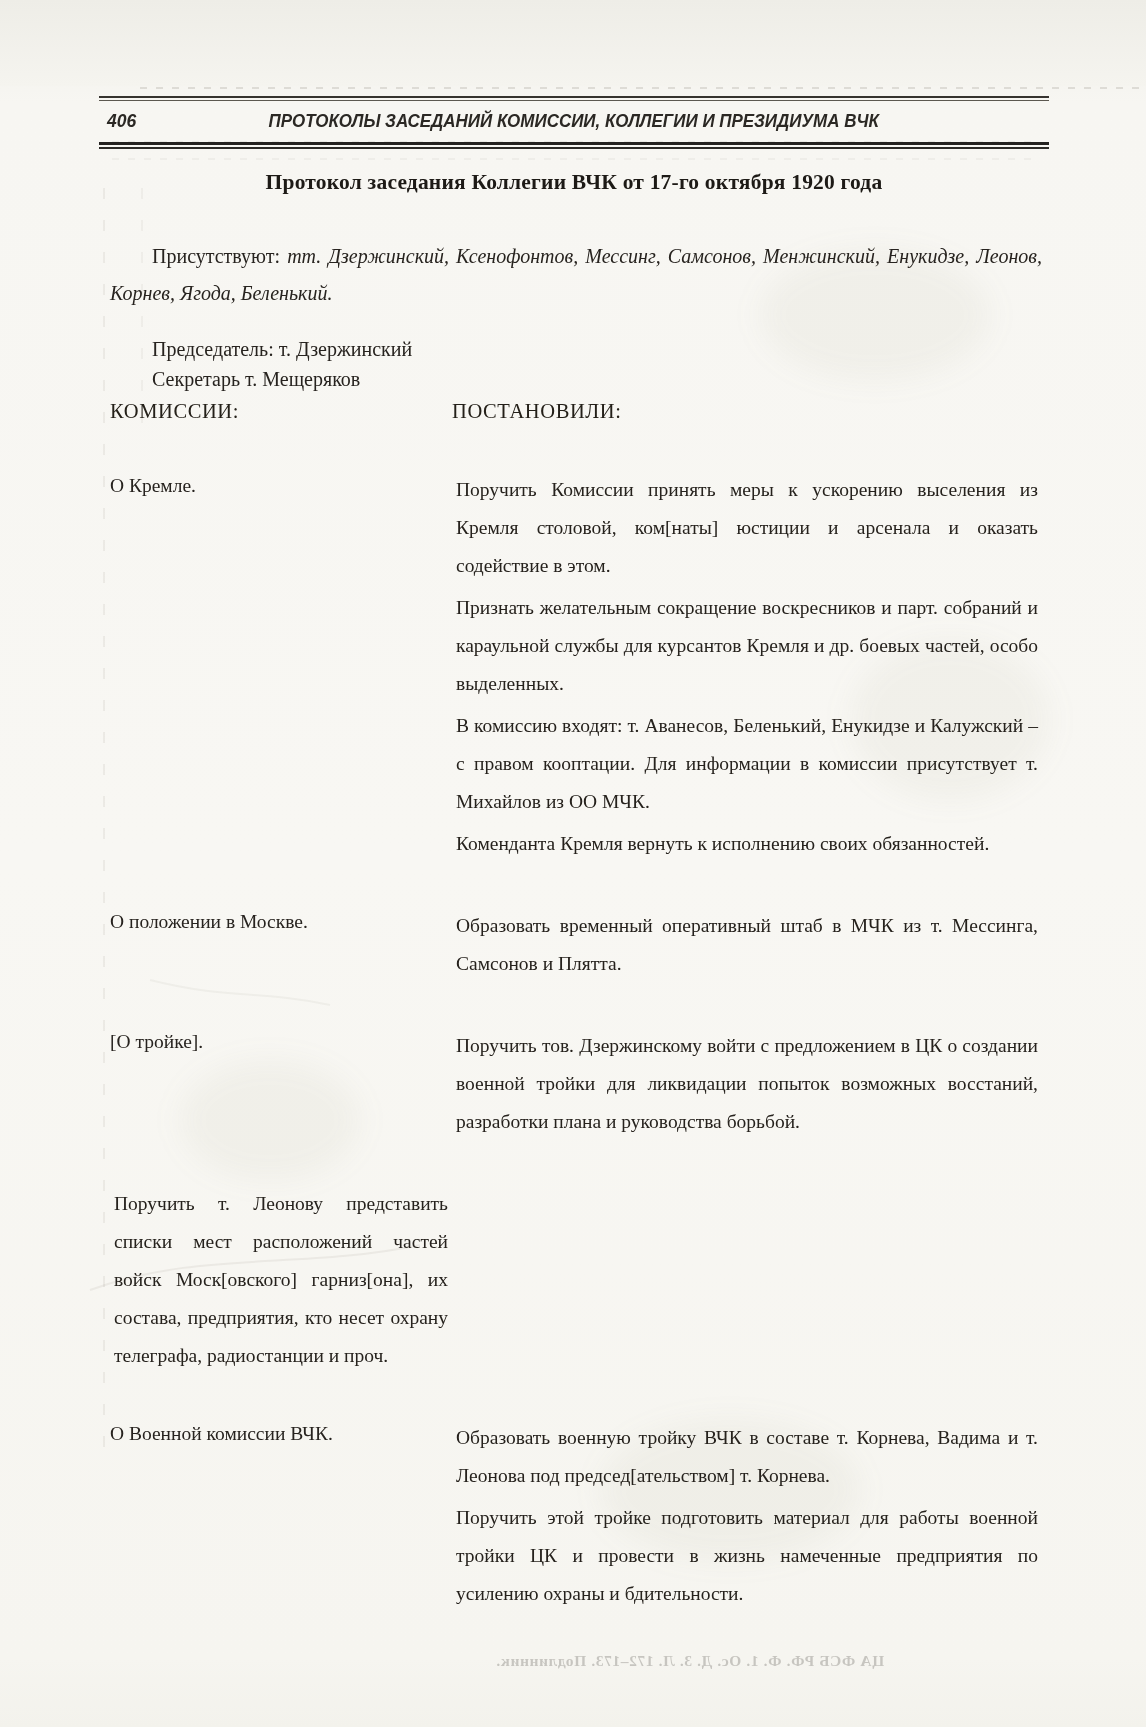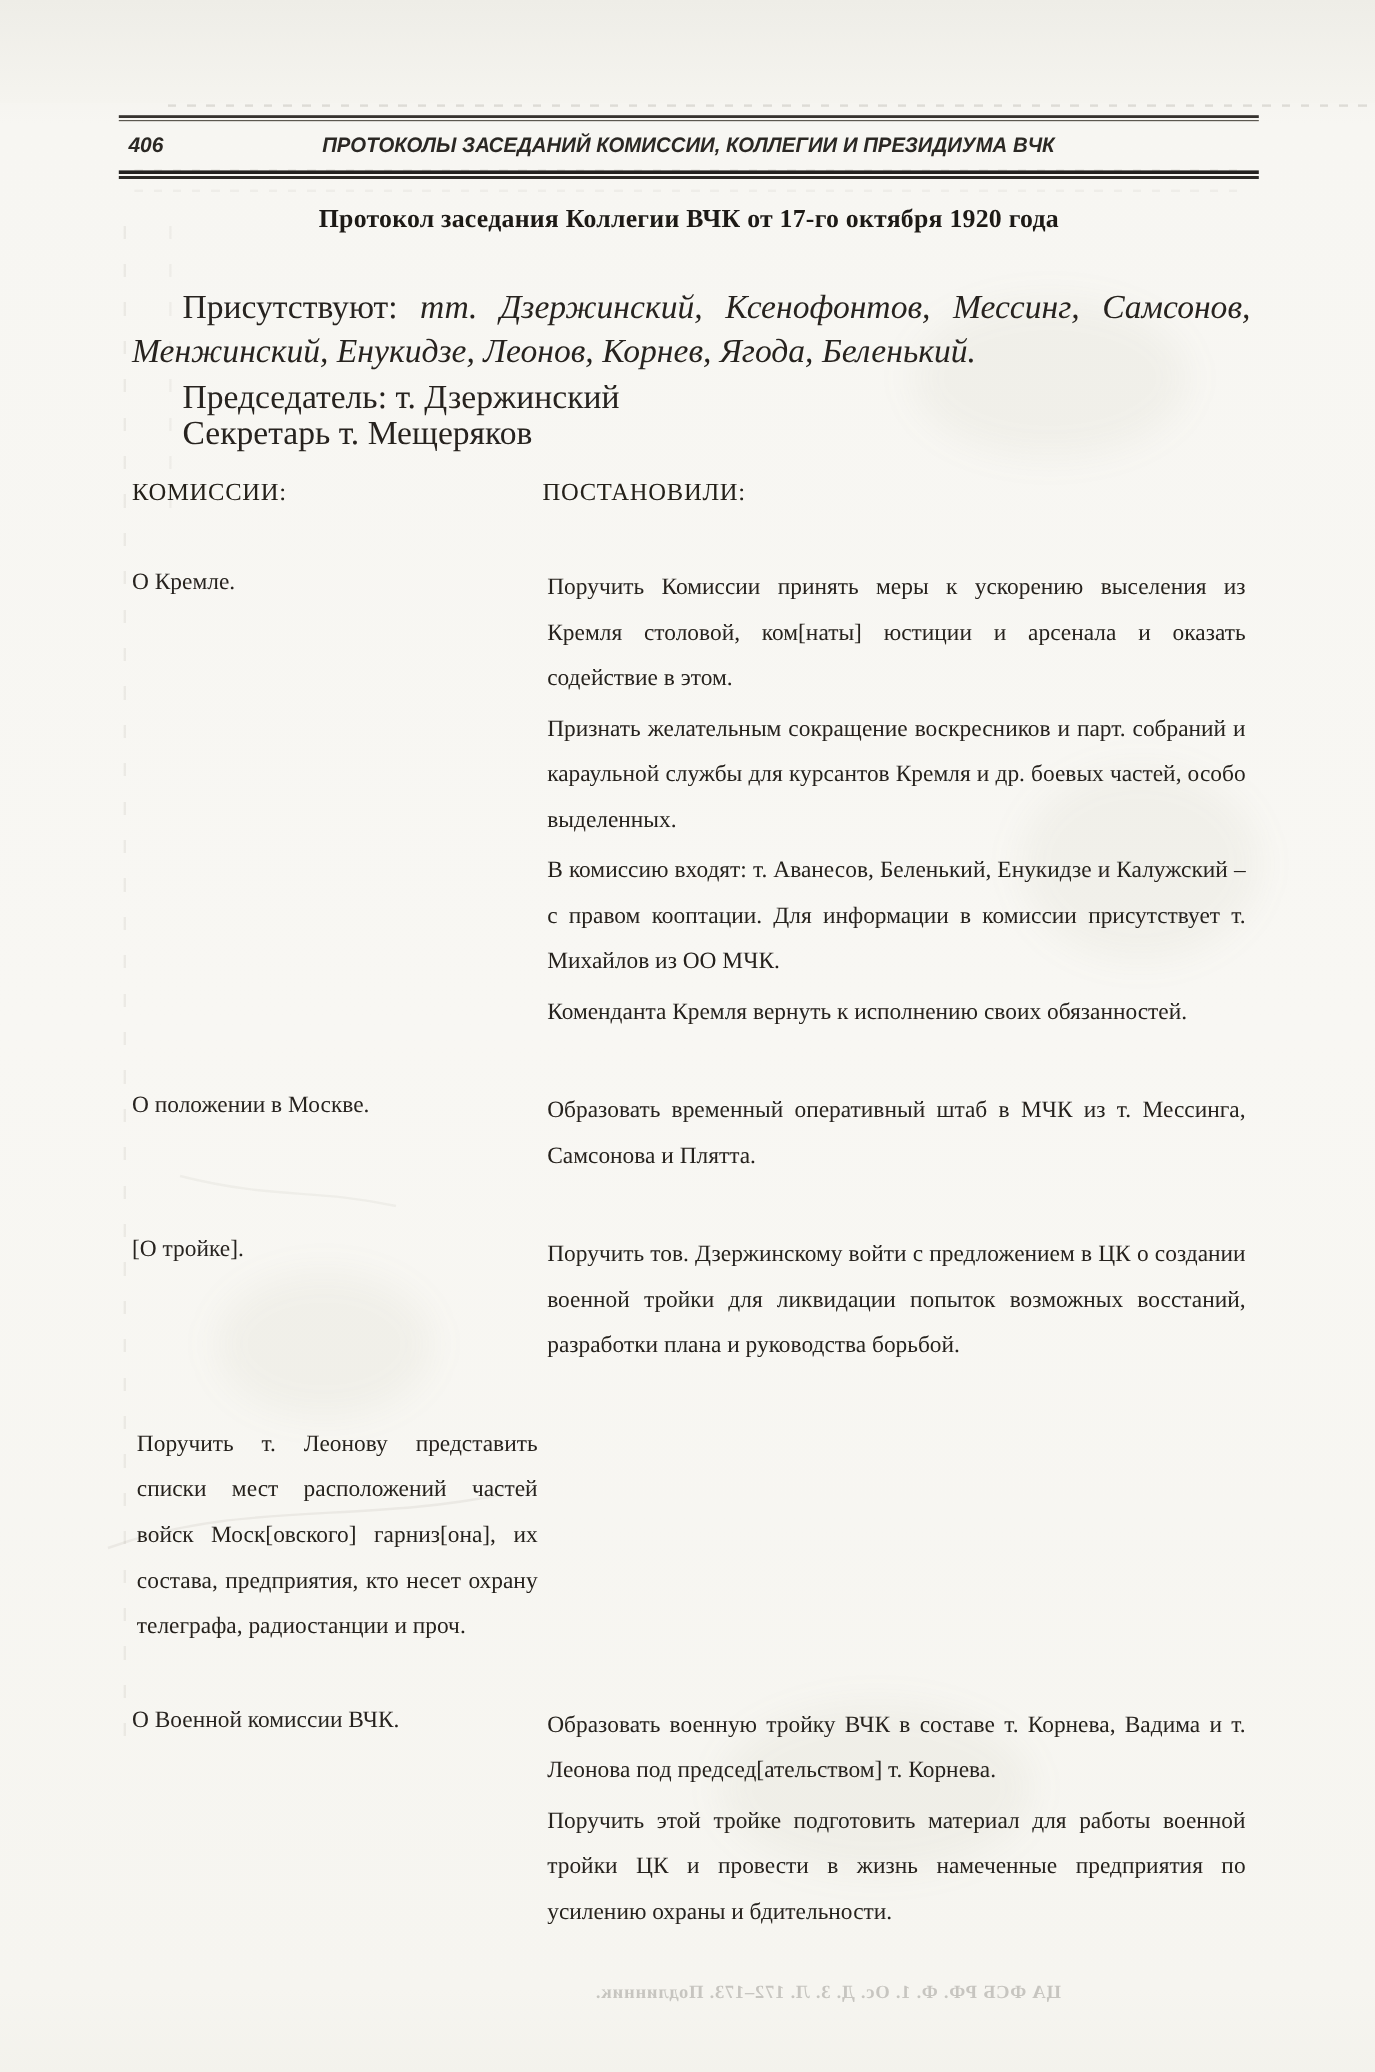--- a/index.html
+++ b/index.html
@@ -19,25 +19,25 @@
   .rule-a{height:5px;background:linear-gradient(#36332f 0 2px,rgba(0,0,0,0) 2px 4px,#5c5850 4px 5px);}
   .header-row{position:relative;height:41px;display:flex;align-items:center;justify-content:center;font-style:italic;}
   .hdr-sans{font-family:"Liberation Sans","DejaVu Sans",sans-serif;font-weight:700;font-size:17.5px;
     color:#2b2824;transform:scaleX(.97);transform-origin:center;}
   .page-number{position:absolute;left:8px;top:10px;transform:none;}
   .rule-b{height:8px;background:linear-gradient(#242220 0 3px,rgba(0,0,0,0) 3px 5px,#2b2926 5px 7px,rgba(0,0,0,0) 7px 8px);}
   
   .doc-title{position:absolute;left:100px;top:170px;width:948px;text-align:center;
     font-weight:700;font-size:21.5px;color:#1d1a16;letter-spacing:.2px;}
   
-  .intro{position:absolute;left:110px;top:238px;width:932px;font-size:28px;}
+  .intro{position:absolute;left:110px;top:238px;width:932px;font-size:20px;}
   .attendees{margin:0;text-indent:42px;line-height:37px;text-align:justify;}
   .attendees .names{font-style:italic;}
   .officer{margin:0;text-indent:42px;line-height:30px;}
-  .officer.first{margin-top:5px;}
+  .officer.first{margin-top:22px;}
   
   .proto-table{position:absolute;left:110px;top:400px;width:932px;}
   .cols-head{display:grid;grid-template-columns:342px 1fr;margin-bottom:44px;}
   .col-head{font-size:20.5px;letter-spacing:.6px;color:#242019;}
   .proto-row{display:grid;grid-template-columns:342px 1fr;margin-bottom:36px;}
   .topic{font-size:19.5px;line-height:38px;padding-right:24px;}
   .resolution p{margin:4px;font-size:19.5px;line-height:38px;text-align:justify;color:#26221d;}
   
   .speckle{position:absolute;height:2px;
     background:repeating-linear-gradient(90deg,rgba(110,104,92,.45) 0 7px,rgba(110,104,92,0) 7px 16px);}
@@ -107,21 +107,21 @@
         <p>Поручить Комиссии принять меры к ускорению выселения из Кремля столовой, ком[наты] юстиции и арсенала и оказать содействие в этом.</p>
         <p>Признать желательным сокращение воскресников и парт. собраний и караульной службы для курсантов Кремля и др. боевых частей, особо выделенных.</p>
         <p>В комиссию входят: т. Аванесов, Беленький, Енукидзе и Калужский – с правом кооптации. Для информации в комиссии присутствует т. Михайлов из ОО МЧК.</p>
         <p>Коменданта Кремля вернуть к исполнению своих обязанностей.</p>
       </div>
     </div>
 
     <div class="proto-row">
       <div class="topic">О положении в Москве.</div>
       <div class="resolution">
-        <p>Образовать временный оперативный штаб в МЧК из т. Мессинга, Самсонова и Плятта.</p>
+        <p>Образовать временный оперативный штаб в МЧК из т. Мессинга, Самсонов и Плятта.</p>
       </div>
     </div>
 
     <div class="proto-row">
       <div class="topic">[О тройке].</div>
       <div class="resolution">
         <p>Поручить тов. Дзержинскому войти с предложением в ЦК о создании военной тройки для ликвидации попыток возможных восстаний, разработки плана и руководства борьбой.</p>
       </div>
     </div>
 

